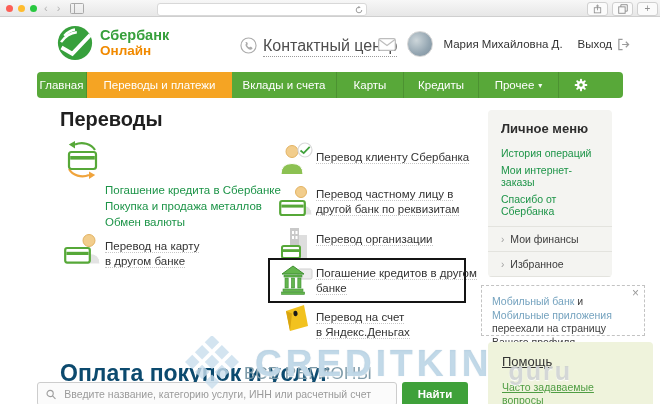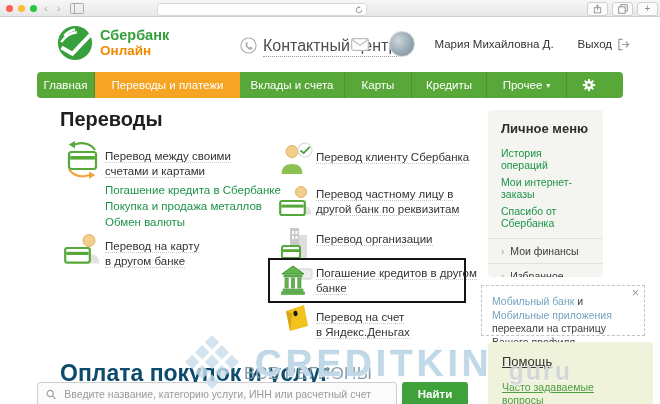--- a/index.html
+++ b/index.html
@@ -24,21 +24,21 @@
 
   
   .site-header{position:absolute;left:0;top:17px;width:660px;height:50px;background:#fff;}
   .logo{position:absolute;left:57px;top:8px;display:flex;gap:7px;align-items:center;cursor:pointer;}
   .logo-txt{display:flex;flex-direction:column;line-height:1.1;}
   .brand1{color:#37a03c;font-size:14.5px;font-weight:bold;}
   .brand2{color:#f18a00;font-size:13.5px;font-weight:bold;}
   .contact{position:absolute;left:240px;top:20px;display:flex;gap:6px;
     font-size:16px;color:#4e4e4e;cursor:pointer;}
   .dotted-u{border-bottom:1px dotted #9a9a9a;padding-bottom:1px;}
-  .user-block{position:absolute;right:30px;top:14px;display:flex;align-items:center;gap:20px;}
+  .user-block{position:absolute;right:30px;top:14px;display:flex;align-items:center;gap:11px;}
   .avatar{width:24px;height:24px;border-radius:50%;
     background:radial-gradient(circle at 35% 35%,#cdd6da,#93a5b1 60%,#7c8f9c);border:1px solid #d5d5d5;}
   .uname{font-size:11.5px;color:#333;}
   .logout{font-size:11.5px;color:#333;display:flex;align-items:center;gap:5px;cursor:pointer;margin-left:4px;}
 
   
   .navbar{position:absolute;left:37px;top:72px;width:586px;height:26px;display:flex;
     background:#58a839;border-radius:4px;overflow:hidden;}
   .nav-tab{display:flex;align-items:center;justify-content:center;gap:4px;color:#fff;
     font-size:11.5px;border-right:1px solid rgba(0,0,0,0.13);box-sizing:border-box;cursor:pointer;}
@@ -49,21 +49,21 @@
   
   .h1{position:absolute;left:60px;top:108px;font-size:20px;font-weight:bold;color:#1f1f1f;}
   .item-label{font-size:11.5px;line-height:15px;color:#333;white-space:pre-line;position:absolute;cursor:pointer;}
   .item-label .plink{border-bottom:1px dotted rgba(0,0,0,0.22);}
   .ic{position:absolute;cursor:pointer;}
   .quick-links{position:absolute;left:105px;top:184px;display:flex;flex-direction:column;gap:4px;}
   .quick-links span{font-size:11.5px;color:#1d9448;cursor:pointer;}
   .hl-box{position:absolute;left:268px;top:258px;width:194px;height:41px;border:2px solid #141414;background:#fff;}
 
   
-  .pm-box{position:absolute;left:488px;top:110px;width:115px;height:167px;background:#f4f4f1;
+  .pm-box{position:absolute;left:488px;top:110px;width:124px;height:167px;background:#f4f4f1;
     border-radius:4px;box-sizing:border-box;padding-top:11px;overflow:hidden;}
   .pm-title{padding:0 13px 9px;font-size:13px;font-weight:bold;color:#2e2e2e;}
   .pm-links{padding:2px 13px 9px;display:flex;flex-direction:column;gap:5px;}
   .pm-links span{font-size:10.5px;color:#1d9448;cursor:pointer;}
   .pm-row{border-top:1px solid #e3e3de;padding:6px 13px;font-size:10.5px;color:#3c3c3c;
     display:flex;align-items:center;gap:6px;cursor:pointer;}
   .pm-chev{color:#a0a0a0;font-size:10px;}
   .notice-box{position:absolute;left:481px;top:285px;width:164px;height:51px;box-sizing:border-box;
     border:1px dashed #c3c3c3;background:#fff;padding:9px 10px 0;font-size:10.5px;line-height:13.5px;color:#3f3f3f;}
   .notice-box .tl{color:#75a3bf;cursor:pointer;}
@@ -161,21 +161,21 @@
         <span>Выход</span>
         <svg width="13" height="13" viewBox="0 0 14 14">
           <path d="M6 1.5 H2 V12.5 H6" fill="none" stroke="#9a9a9a" stroke-width="1.3"></path>
           <path d="M5.5 7 H12 M9.5 4 L12.5 7 L9.5 10" fill="none" stroke="#9a9a9a" stroke-width="1.3"></path>
         </svg>
       </span>
     </div>
   </div>
 
   <div class="navbar">
-    <div class="nav-tab" style="width:58px">
+    <div class="nav-tab" style="width:50px">
         <span>Главная</span>
       </div>
     <div class="nav-tab active" style="width:145px">
         <span>Переводы и платежи</span>
       </div>
     <div class="nav-tab" style="width:105px">
         <span>Вклады и счета</span>
       </div>
     <div class="nav-tab" style="width:67px">
         <span>Карты</span>
@@ -204,22 +204,20 @@
   <div class="h1">Переводы</div>
 
   <svg class="ic" style="left:62px;top:141px" width="40" height="38" viewBox="0 0 40 38">
     <path d="M33 9 A15 13 0 0 0 13 3.5" fill="none" stroke="#56a838" stroke-width="2.2"></path>
     <polygon points="13,0 13,7.5 6.8,3.6" fill="#56a838"></polygon>
     <path d="M7 28 A15 13 0 0 0 27 34" fill="none" stroke="#f0a43c" stroke-width="2.2"></path>
     <polygon points="27,30.5 27,38 33.2,34" fill="#f0a43c"></polygon>
     <rect x="7" y="11" width="27" height="17" rx="2.5" fill="#fff" stroke="#56a838" stroke-width="2.2"></rect>
     <rect x="8.2" y="15" width="24.6" height="3.6" fill="#56a838"></rect>
   </svg>
-  <div class="item-label" style="left:105px;top:149px"><span class="plink">Перевод между своими
-счетами и картами</span></div>
 
   <div class="quick-links">
     <span>Погашение кредита в Сбербанке</span>
     <span>Покупка и продажа металлов</span>
     <span>Обмен валюты</span>
   </div>
 
   <svg class="ic" style="left:64px;top:233px" width="36" height="34" viewBox="0 0 36 34">
     <circle cx="25" cy="7.5" r="6" fill="#f2cd8c" stroke="#e3b363"></circle>
     <path d="M14 31 q0-10.5 11-10.5 q11 0 11 10.5 z" fill="#e3e3e3" stroke="#fff"></path>

